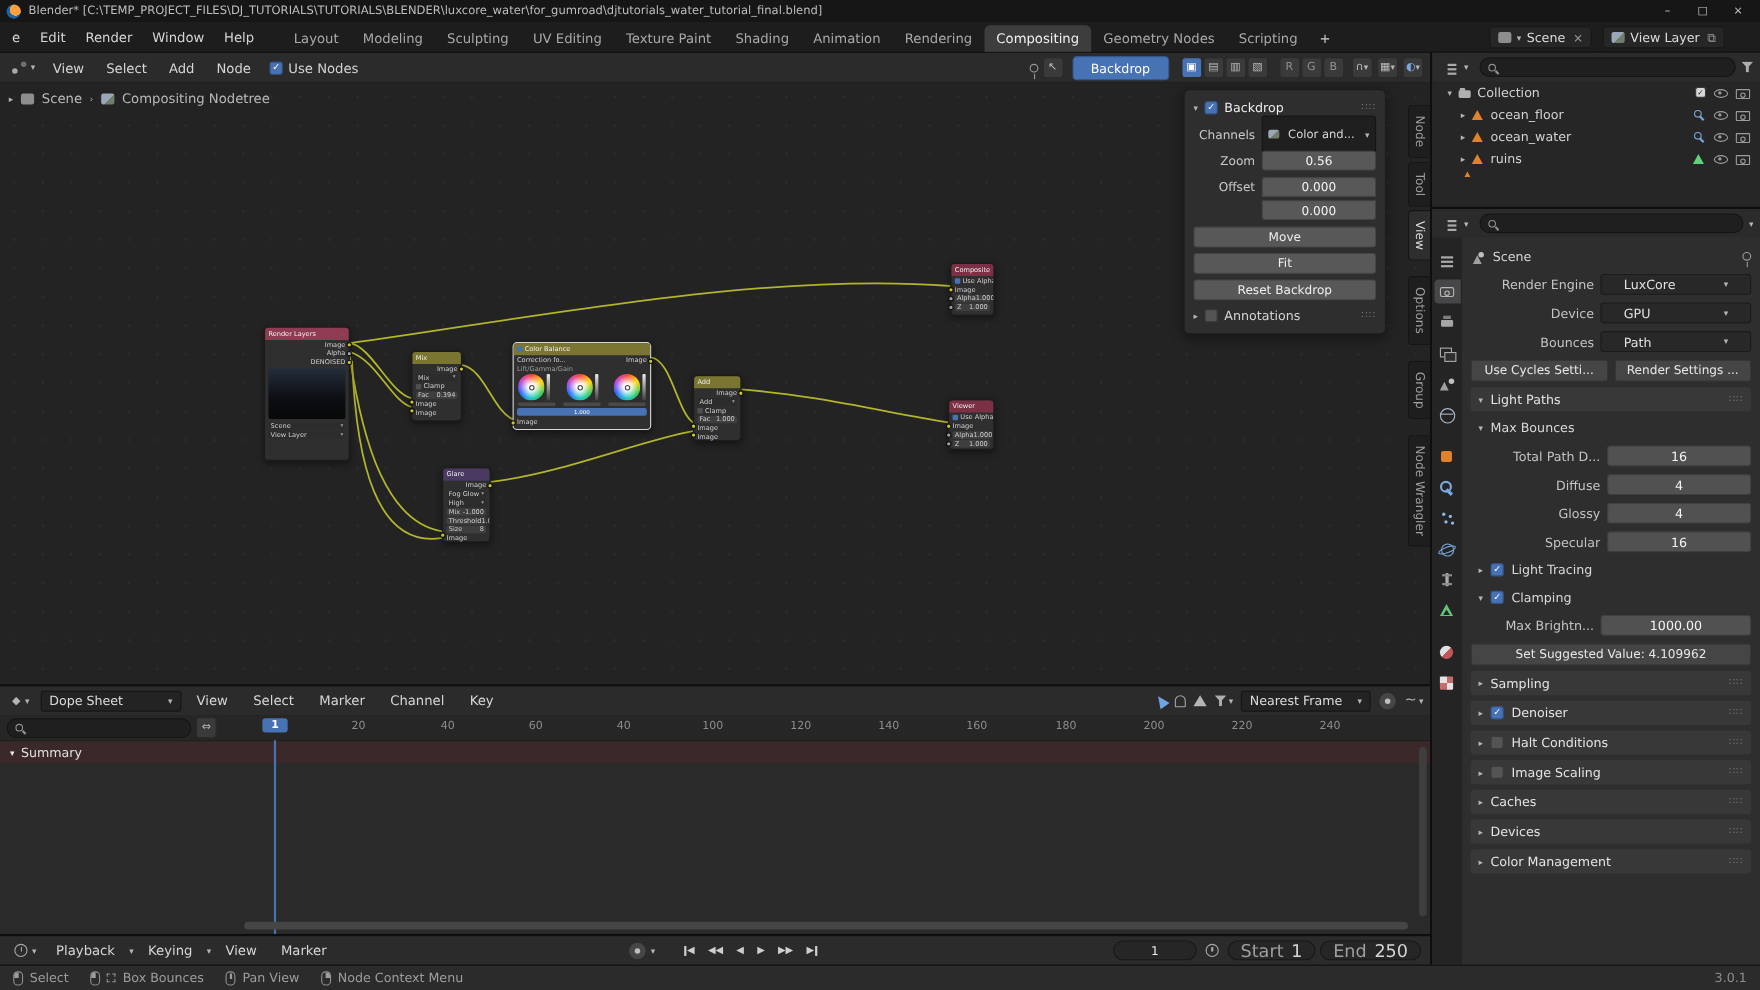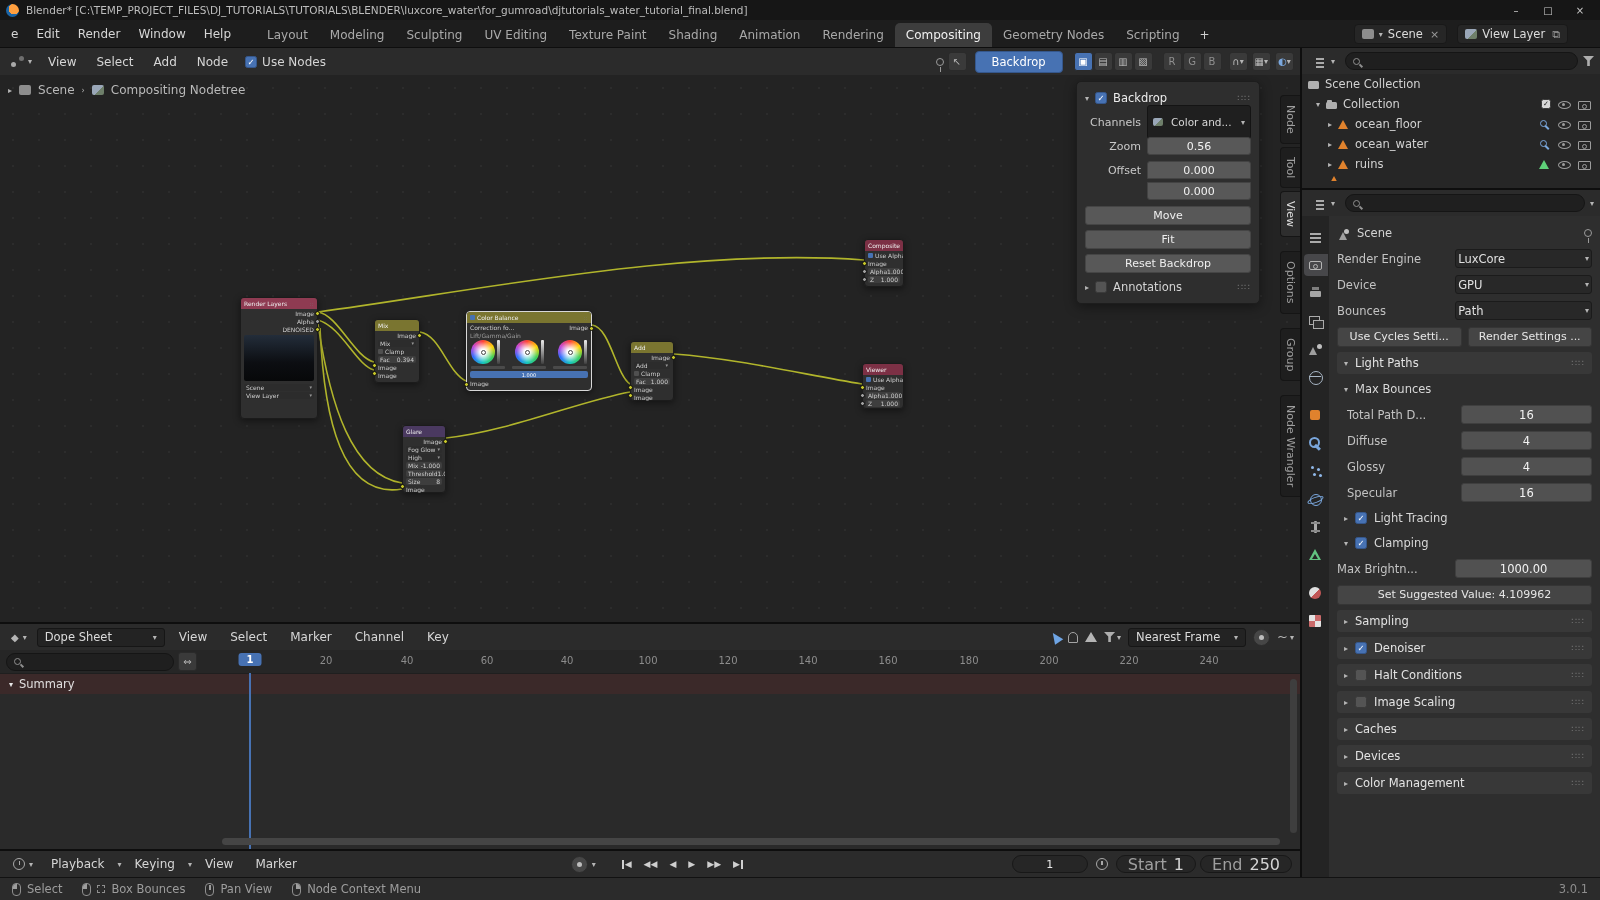--- a/index.html
+++ b/index.html
@@ -134,22 +134,22 @@
 .pt10::before{left:3px;top:3px;width:10px;height:10px;border:1.4px solid #7aa7dd;border-radius:50%}
 .pt10::after{left:0;top:6px;width:15px;height:4px;border:1.2px solid #7aa7dd;border-radius:50%;transform:rotate(-20deg)}
 .pt11::before{left:7px;top:2px;width:3px;height:12px;background:#ababab;border-radius:1px}
 .pt11::after{left:4px;top:3px;width:9px;height:2px;background:#8a8a8a;box-shadow:0 8px 0 #8a8a8a}
 .pt12::before{left:2px;top:2px;border-left:6px solid transparent;border-right:6px solid transparent;border-bottom:11px solid #62c380}
 .pt12::after{left:5px;top:7px;border-left:3px solid transparent;border-right:3px solid transparent;border-bottom:5px solid #242424}
 .pt13::before{left:2px;top:2px;width:12px;height:12px;border-radius:50%;background:linear-gradient(135deg,#e0e0e0 0 50%,#c05656 50% 100%)}
 .pt14::before{left:2px;top:2px;width:12px;height:12px;background:conic-gradient(#c96a6a 0 25%,#e3e3e3 0 50%,#c96a6a 0 75%,#e3e3e3 0);border-radius:1px}
 .pr-content{flex:1;padding:6px 8px 0 8px;display:flex;flex-direction:column;gap:5px;font-size:11.5px;overflow:hidden;min-width:0}
 .prow{display:flex;align-items:center;gap:6px;height:21px;flex-shrink:0}
-.plabel{width:44%;text-align:left;color:#c3c3c3;flex-shrink:0;white-space:nowrap;overflow:hidden}
-.pdd{flex:1;background:#282828;border:1px solid #1b1b1b;border-radius:3px;height:19px;display:flex;align-items:center;padding:0 2px;color:#e0e0e0;gap:4px;min-width:0}
+.plabel{width:44%;text-align:right;color:#c3c3c3;flex-shrink:0;white-space:nowrap;overflow:hidden}
+.pdd{flex:1;background:#282828;border:1px solid #1b1b1b;border-radius:3px;height:19px;display:flex;align-items:center;padding:0 20px;color:#e0e0e0;gap:4px;min-width:0}
 .pdd .chev{margin-left:auto}
 .pfld{flex:1;background:#515151;border:1px solid #3f3f3f;border-radius:3px;height:19px;display:flex;align-items:center;justify-content:center;color:#f2f2f2}
 .pbtn{flex:1;background:#454545;border:1px solid #353535;border-radius:3px;height:20px;display:flex;align-items:center;justify-content:center;color:#e6e6e6;font-size:11px;white-space:nowrap;overflow:hidden;padding:0 4px}
 .psec{background:#383838;border-radius:3px;height:22px;display:flex;align-items:center;gap:7px;padding:0 7px;color:#e3e3e3;flex-shrink:0}
 .psub{display:flex;align-items:center;gap:7px;height:20px;padding:0 7px;color:#d8d8d8;flex-shrink:0}
 .i-pin{width:8px;height:8px;border:1.3px solid #9a9a9a;border-radius:50%;position:relative;display:inline-block}
 .i-pin::after{content:"";position:absolute;height:5px;width:1.3px;background:#9a9a9a;left:3px;top:8px}
 
 .dope{height:227px;display:flex;flex-direction:column;background:#2a2a2a;border-bottom:2px solid #0e0e0e;flex-shrink:0;position:relative;overflow:hidden}
 .dp-h{height:26px;background:#2b2b2b;display:flex;align-items:center;gap:5px;padding:0 6px;flex-shrink:0}
@@ -721,24 +721,20 @@
           <span class="echip">
               <span class="pti pt1" style="width:14px;height:14px"></span>
               <span class="chev">▾</span>
             </span>
           <span class="search">
               <span class="i-search"></span>
               <input style="">
             </span>
           <span class="i-funnel"></span>
         </div>
-        <div class="ol-row">
-          <span class="oi oi-box"></span>
-          <span>Scene Collection</span>
-        </div>
         <div class="ol-row" style="padding-left:14px">
           <span class="chev">▾</span>
           <span class="oi oi-coll"></span>
           <span>Collection</span>
           <span class="ol-right">
             <span class="cb lite" style="width:10px;height:10px;font-size:7px">✓</span>
             <span class="oi oi-eye"></span>
             <span class="oi oi-cam"></span>
           </span>
         </div>

